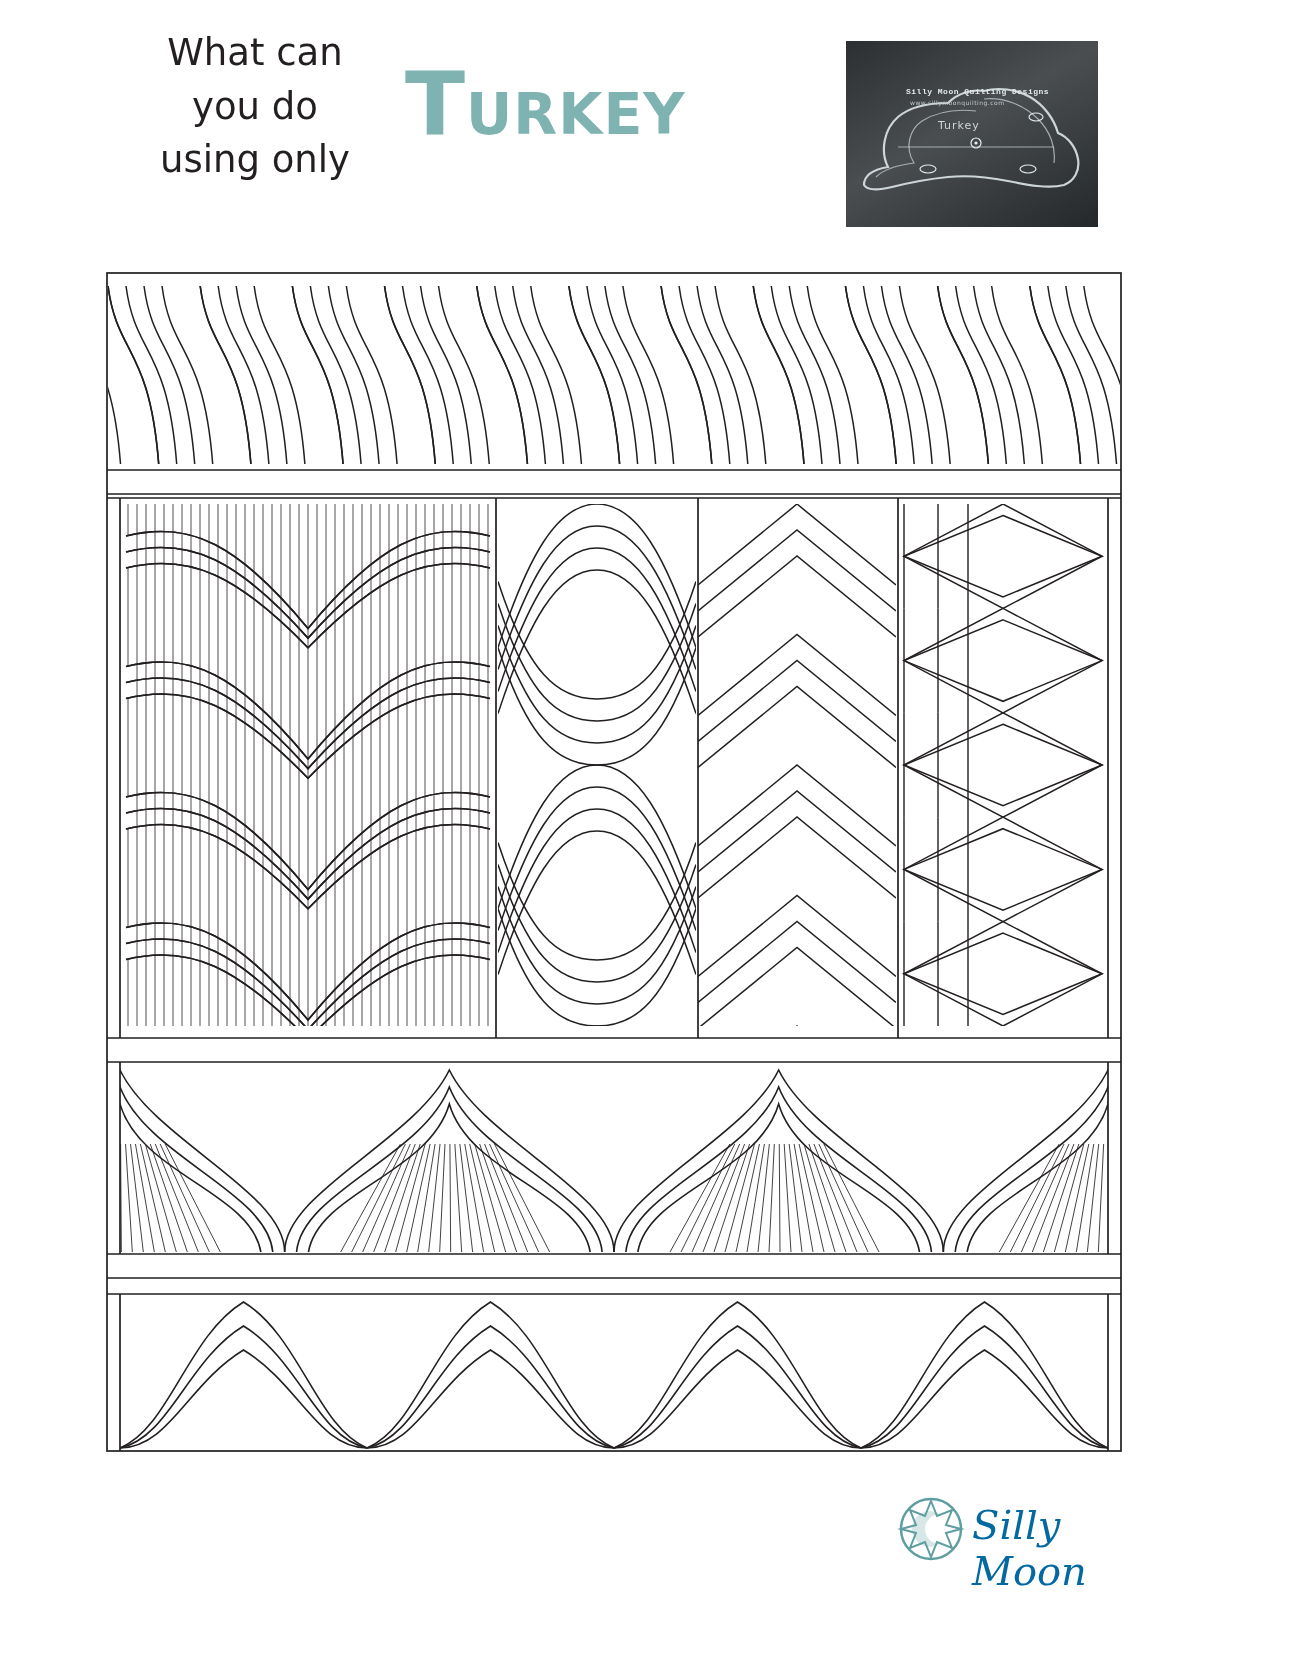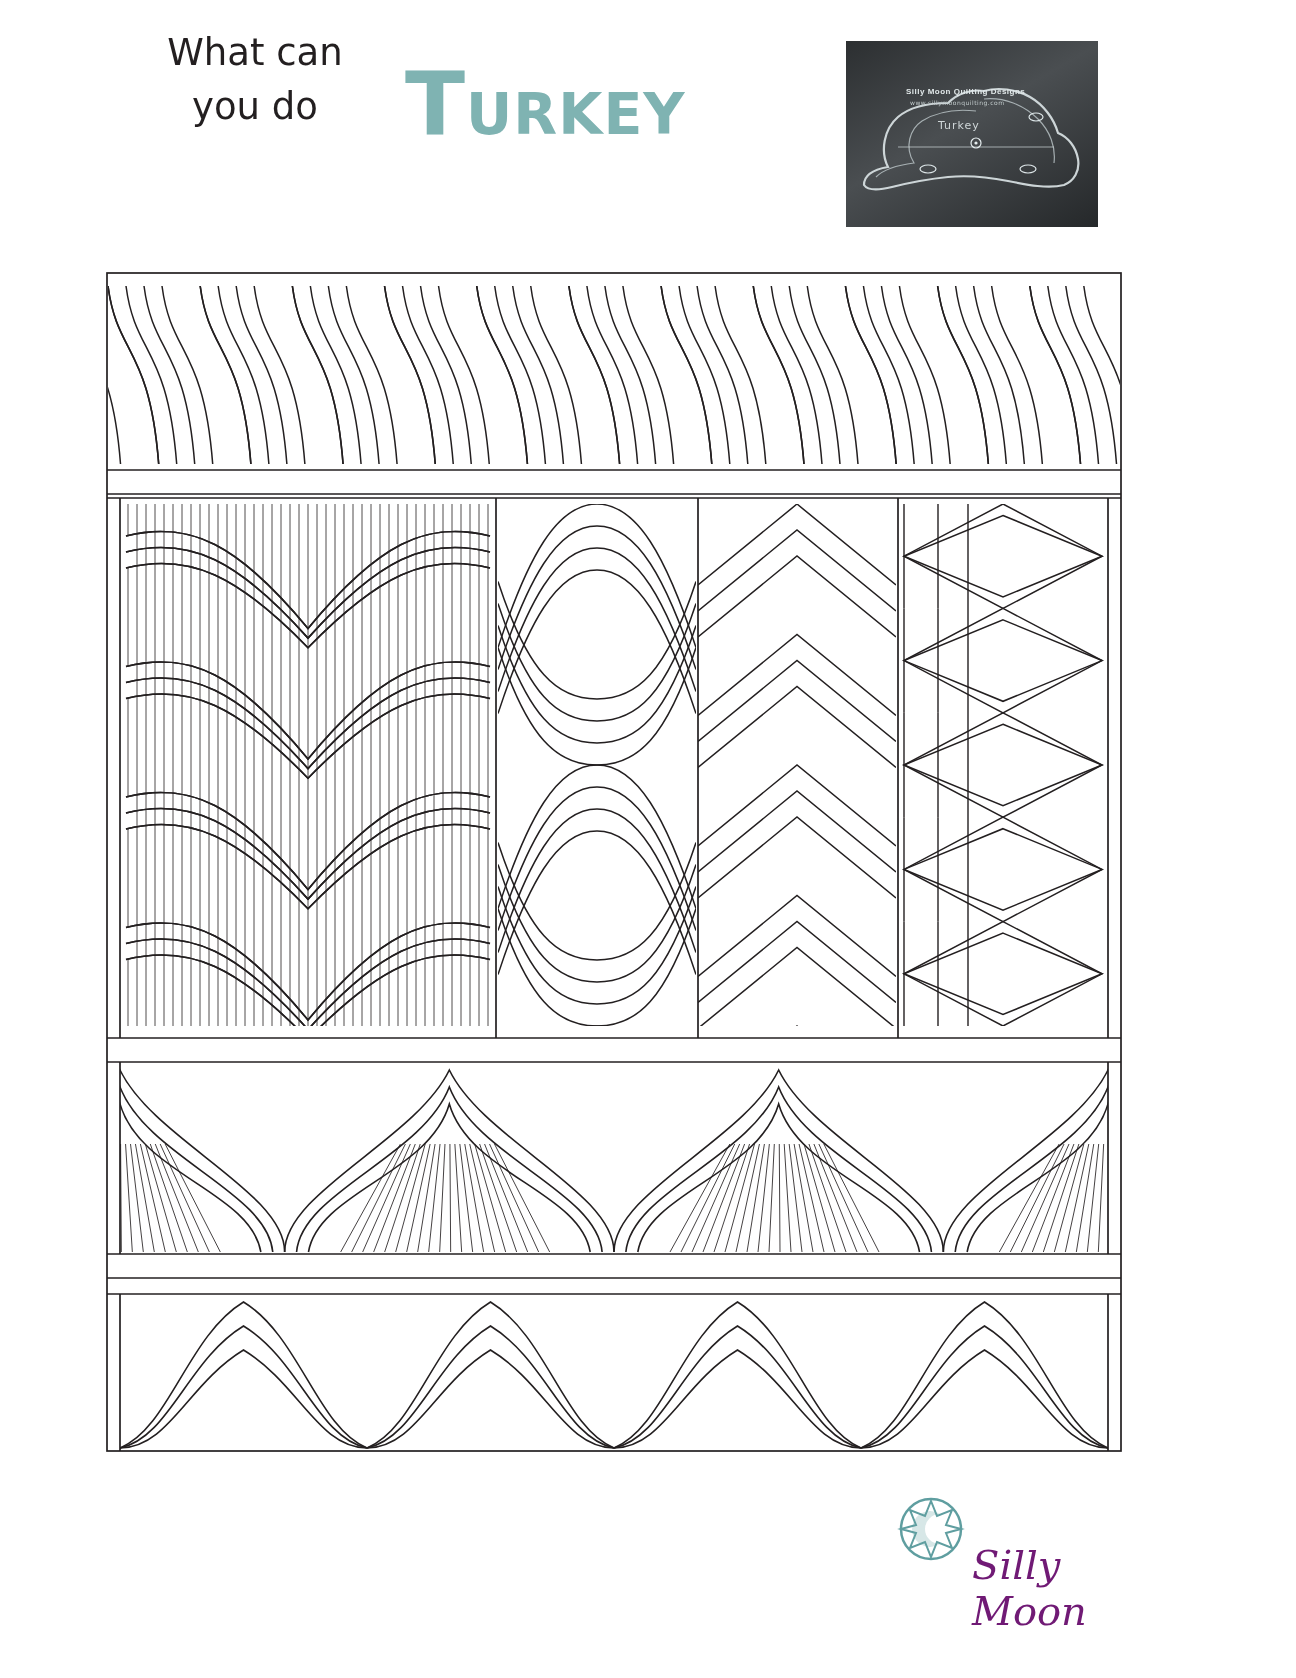--- a/index.html
+++ b/index.html
@@ -76,21 +76,21 @@
     color: #cfd6d8;
     font-family: "DejaVu Sans", sans-serif;
     letter-spacing: 1px;
   }
   #ruler-photo .ruler-brand {
     position: absolute;
     left: 60px;
     top: 46px;
     font-size: 8px;
     color: #e2e9ea;
-    font-family: Liberation Sans, sans-serif;
+    font-family: Liberation Mono, monospace;
     font-weight: bold;
     letter-spacing: .5px;
   }
   #ruler-photo .ruler-sub {
     position: absolute;
     left: 64px;
     top: 58px;
     font-size: 6px;
     color: #c3cccd;
     font-family: "DejaVu Sans", sans-serif;
@@ -115,37 +115,37 @@
     width: 230px;
     height: 86px;
   }
   #footer-logo .logo-text {
     position: absolute;
     left: 76px;
     top: 14px;
     font-family: "DejaVu Serif", serif;
     font-style: italic;
     font-size: 40px;
-    color: #701a75;
-    margin-top: 40px;
+    color: #0369a1;
   }
   #footer-logo .logo-mark {
     position: absolute;
     left: 0; top: 6px;
     width: 70px; height: 70px;
   }
 </style>
 </head>
 <body>
 
 <div id="header">
 
   <div id="tagline">
     <span>What can</span>
     <span>you do</span>
+    <span>using only</span>
   </div>
 
   <div id="product-title">
     <span>T</span><span class="small-caps">URKEY</span>
   </div>
 
   <div id="ruler-photo">
     <svg class="ruler-shape" viewBox="0 0 228 118">
       <path d="M6 108 C6 96 18 92 30 90 C22 74 26 52 40 40 C52 30 70 26 90 26
                C100 16 114 12 126 14 C140 10 158 12 172 20 C186 28 196 42 200 56

